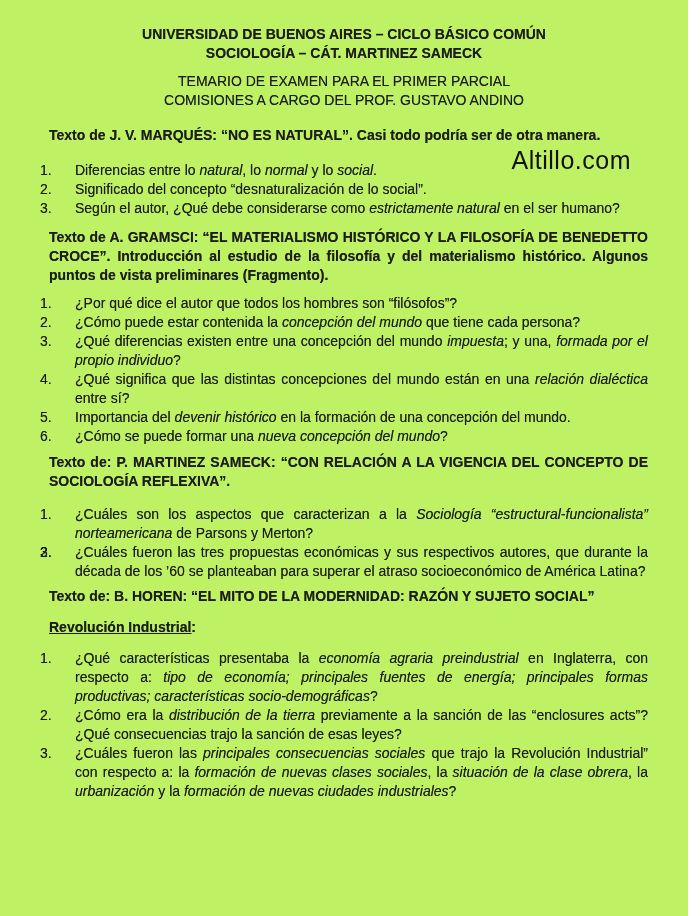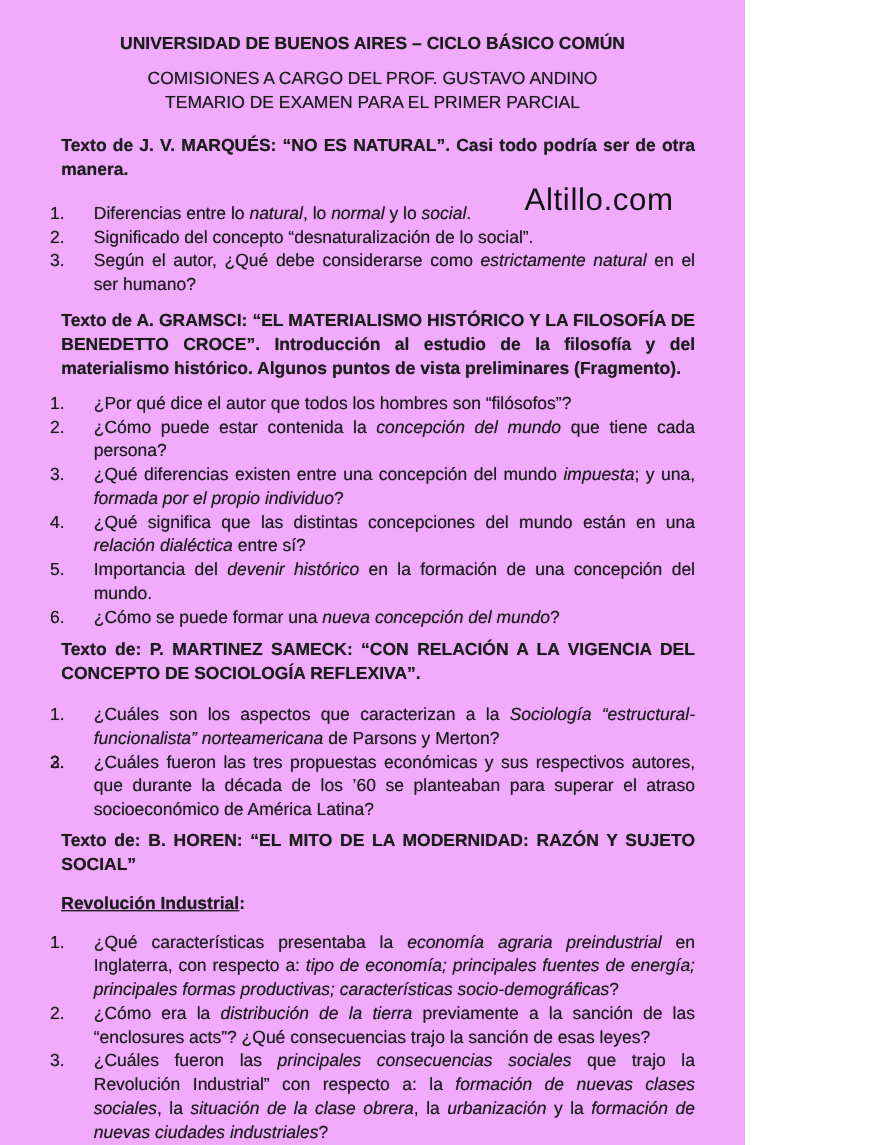--- a/index.html
+++ b/index.html
@@ -2,25 +2,25 @@
 <html lang="es"><head>
 <meta charset="utf-8">
 <style>
   html, body {
     margin: 0;
     padding: 0;
     background: #ffffff;
   }
   .page {
     position: relative;
-    width: 596px;
+    width: 688px;
     height: 916px;
     box-sizing: border-box;
     padding-top: 25px;
-    background: #f0abfc;
+    background: #bef264;
     color: #1c1c1c;
     font-family: "Liberation Sans", sans-serif;
     font-size: 14px;
     line-height: 19px;
     overflow: hidden;
     
     text-shadow: 0 0 0.6px rgba(0,0,0,0.55);
   }
   .doc-header { text-align: center; }
   .hline { white-space: nowrap; }
@@ -77,23 +77,24 @@
     text-shadow: none;
   }
 </style>
 </head>
 <body>
 
 <div class="page">
 
   <header class="doc-header">
     <div class="hline bold">UNIVERSIDAD DE BUENOS AIRES – CICLO BÁSICO COMÚN</div>
+    <div class="hline bold">SOCIOLOGÍA – CÁT. MARTINEZ SAMECK</div>
     <div class="hgap"></div>
+    <div class="hline">TEMARIO DE EXAMEN PARA EL PRIMER PARCIAL</div>
     <div class="hline">COMISIONES A CARGO DEL PROF. GUSTAVO ANDINO</div>
-    <div class="hline">TEMARIO DE EXAMEN PARA EL PRIMER PARCIAL</div>
   </header>
 
   <div class="watermark">Altillo.com</div>
 
   <section class="sec1">
     <p class="section-heading">Texto de J. V. MARQUÉS: “NO ES NATURAL”. Casi todo podría ser de otra manera.</p>
     <ol class="qlist">
         <li class="q-item"><span class="q-num">1.</span><span class="q-text"><span>Diferencias entre lo </span><i>natural</i><span>, lo </span><i>normal</i><span> y lo </span><i>social</i><span>.</span></span></li>
         <li class="q-item"><span class="q-num">2.</span><span class="q-text"><span>Significado del concepto “desnaturalización de lo social”.</span></span></li>
         <li class="q-item"><span class="q-num">3.</span><span class="q-text"><span>Según el autor, ¿Qué debe considerarse como </span><i>estrictamente natural</i><span> en el ser humano?</span></span></li>

